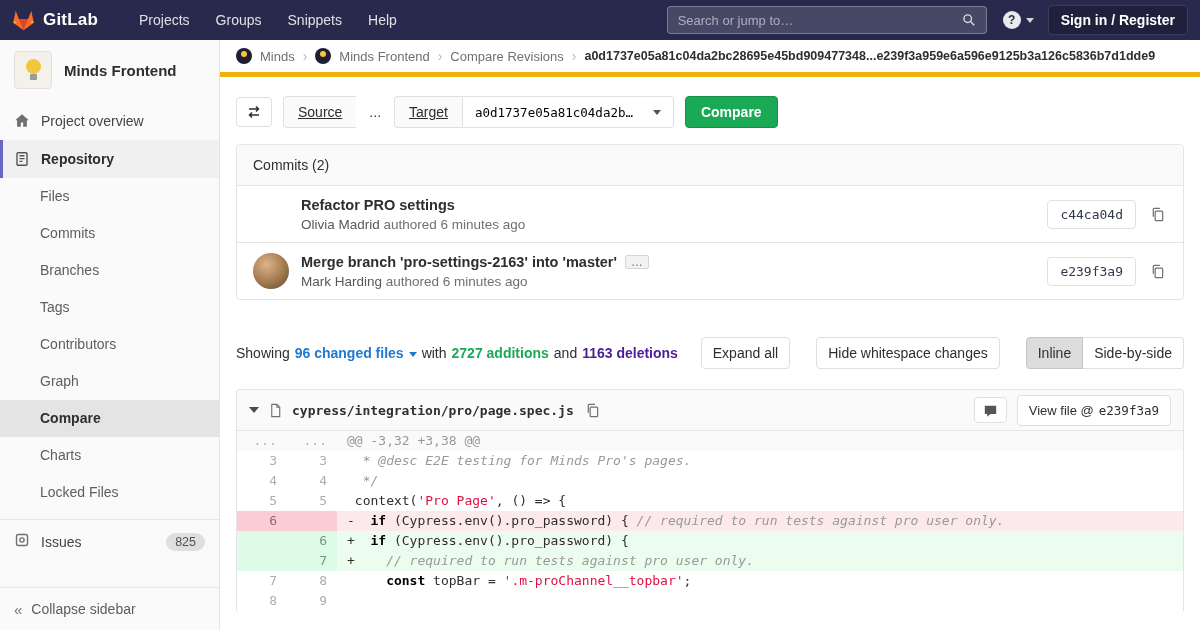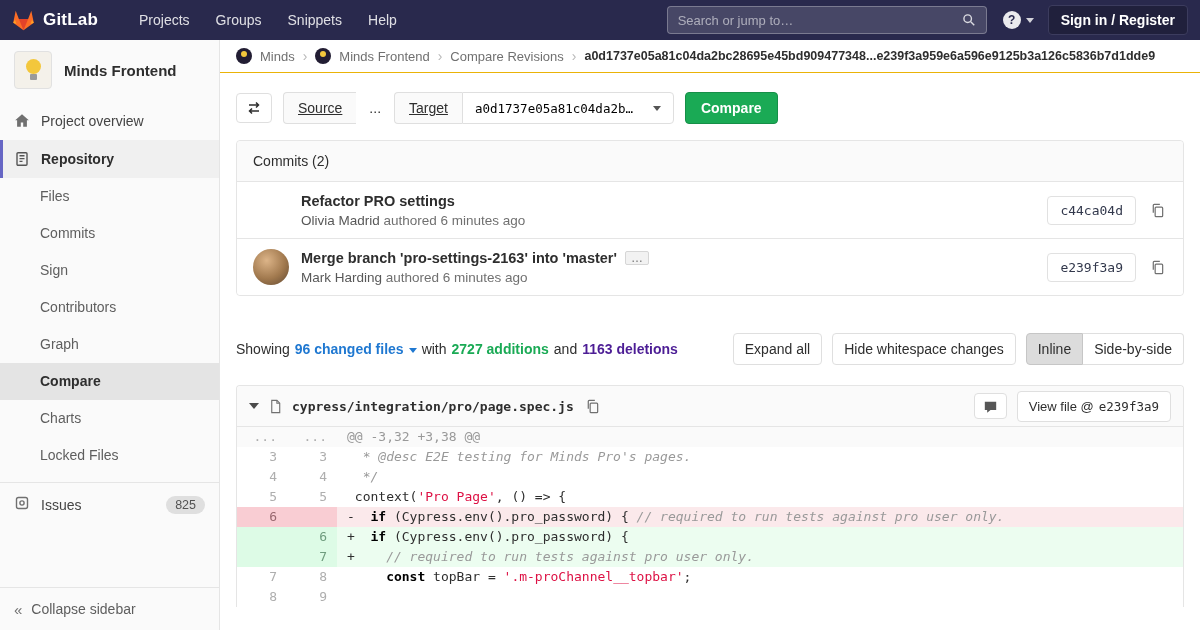--- a/index.html
+++ b/index.html
@@ -55,21 +55,21 @@
   .issues-row { display:flex; align-items:center; gap:11px; padding:12px 14px; color:#444; }
   .issues-label { flex:1; }
   .count-badge { background:#dfdfdf; color:#525252; font-size:12.5px; border-radius:10px; padding:2px 9px; }
   .collapse-row { margin-top:auto; border-top:1px solid #e5e5e5; padding:13px 14px; display:flex;
     align-items:center; gap:9px; color:#5e5e5e; font-size:14px; }
   .collapse-chevrons { font-size:15px; color:#707070; line-height:1; }
 
   
   .main { margin-left:220px; margin-top:40px; }
   .breadcrumb-bar { display:flex; align-items:center; gap:8px; padding:8px 16px; min-height:33px;
-    border-bottom:1px solid #eab308; font-size:13px; color:#707070; white-space:nowrap; }
+    border-bottom:5px solid #eab308; font-size:13px; color:#707070; white-space:nowrap; }
   .crumb-avatar { width:16px; height:16px; border-radius:50%; background:#221d33; position:relative; flex:none; }
   .crumb-avatar::after { content:""; position:absolute; left:5px; top:3px; width:6px; height:6px;
     border-radius:50%; background:#f3c73c; }
   .crumb-link { color:#707070; }
   .crumb-sep { color:#b8b8b8; font-size:14px; }
   .crumb-current { color:#2e2e2e; font-weight:600; font-size:12.5px; }
 
   .content { padding:0 16px; }
 
   
@@ -110,21 +110,21 @@
   .icon-btn { border:none; background:transparent; padding:2px; display:flex; }
 
   
   .summary-row { margin-top:37px; display:flex; align-items:center; }
   .summary-text { font-size:14px; display:flex; align-items:center; gap:5px; white-space:nowrap; }
   .files-link { color:#1f78d1; font-weight:600; display:flex; align-items:center; gap:5px; }
   .caret-blue { width:0; height:0; border-left:4px solid transparent; border-right:4px solid transparent;
     border-top:5px solid #1f78d1; margin-top:2px; }
   .adds { color:#1aaa55; font-weight:600; }
   .dels { color:#4c1d95; font-weight:600; }
-  .summary-actions { margin-left:auto; display:flex; gap:10px; align-items:center; }
+  .summary-actions { margin-left:auto; display:flex; gap:26px; align-items:center; }
   .btn-group { display:flex; }
   .btn-group .btn { border-radius:0; }
   .btn-group .btn:first-child { border-radius:4px 0 0 4px; }
   .btn-group .btn:last-child { border-radius:0 4px 4px 0; border-left:none; }
   .btn.active { background:#dcdcdc; border-color:#c6c6c6; }
 
   
   .diff-panel { margin-top:20px; border:1px solid #e5e5e5; border-radius:4px 4px 0 0; border-bottom:none; }
   .diff-head { background:#fafafa; border-bottom:1px solid #e5e5e5; border-radius:4px 4px 0 0;
     display:flex; align-items:center; gap:9px; padding:6px 12px; height:41px; }
@@ -209,21 +209,22 @@
         <rect x="3" y="1.7" width="10" height="12.6" rx="1"></rect>
         <path d="M5.5 4.8h5M5.5 7.6h5M5.5 10.4h3"></path>
       </svg>
     </span>
     <span>Repository</span>
   </a>
 
   <nav class="submenu">
       <a class="sub-item">Files</a>
       <a class="sub-item">Commits</a>
-      <a class="sub-item">Sign</a>
+      <a class="sub-item">Branches</a>
+      <a class="sub-item">Tags</a>
       <a class="sub-item">Contributors</a>
       <a class="sub-item">Graph</a>
       <a class="sub-item active">Compare</a>
       <a class="sub-item">Charts</a>
       <a class="sub-item">Locked Files</a>
     </nav>
 
   <div class="side-divider"></div>
 
   <a class="issues-row">

